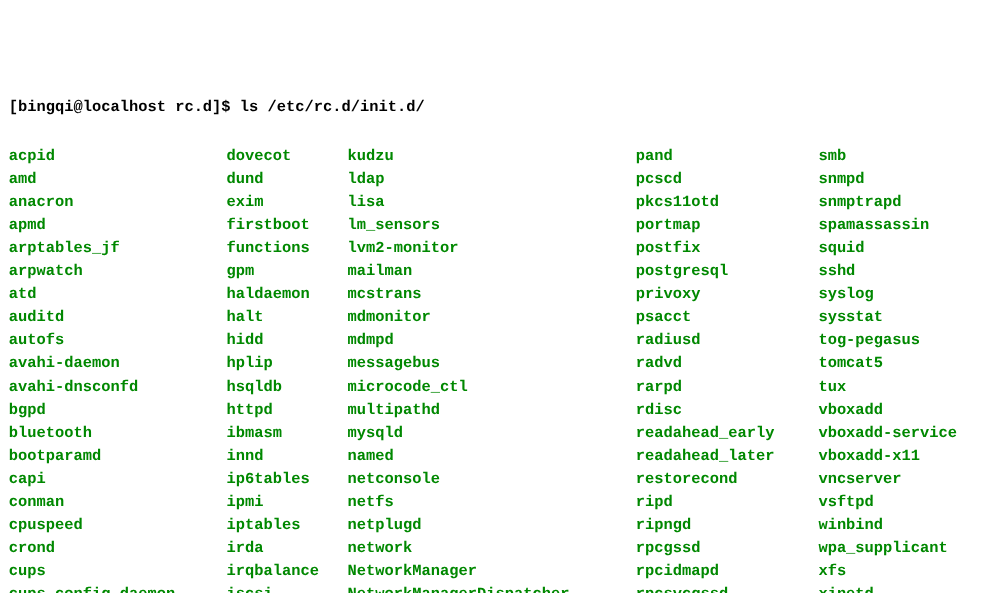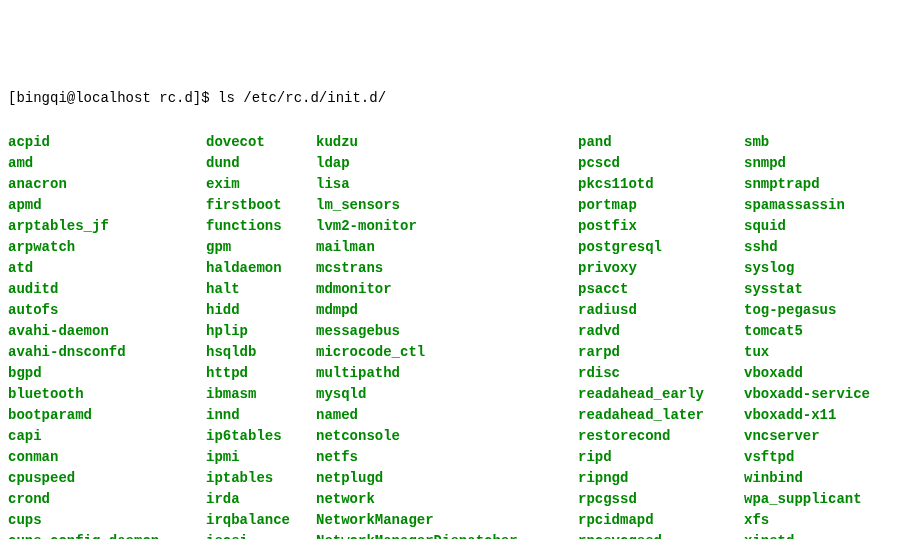--- a/index.html
+++ b/index.html
@@ -6,21 +6,21 @@
       margin: 0;
       padding: 4px 8px;
       font-family: "Courier New", monospace;
       font-size: 14px;
       background: #fff;
       color: #000;
       line-height: 1.5;
       white-space: pre;
     }
     .prompt-line {
-      font-weight: normal;
+      font-weight: bold;
       color: #000;
       margin-bottom: 2px;
     }
     .listing {
       display: flex;
       gap: 0;
     }
     .col {
       display: flex;
       flex-direction: column;

